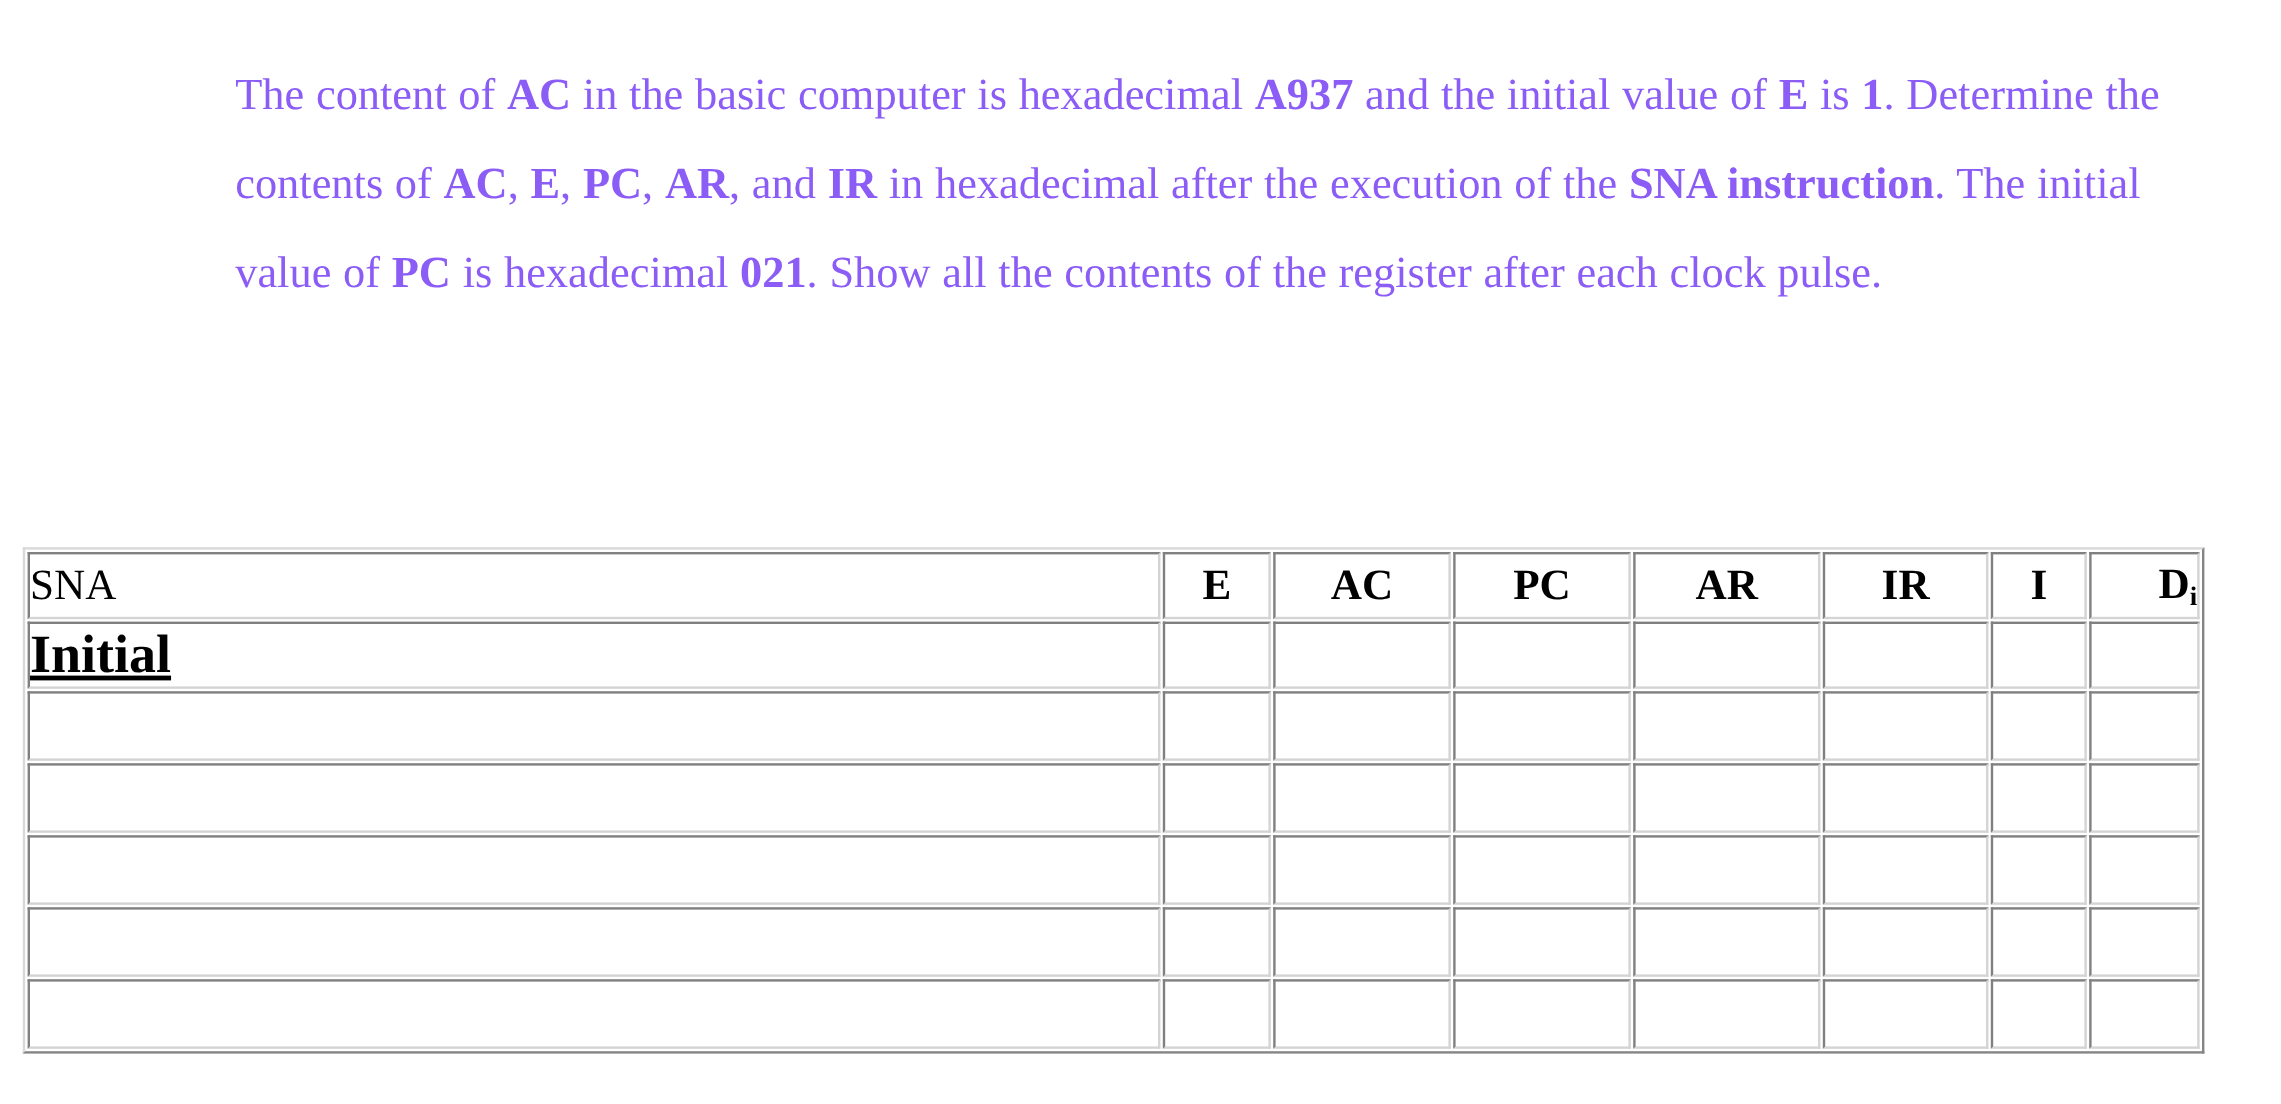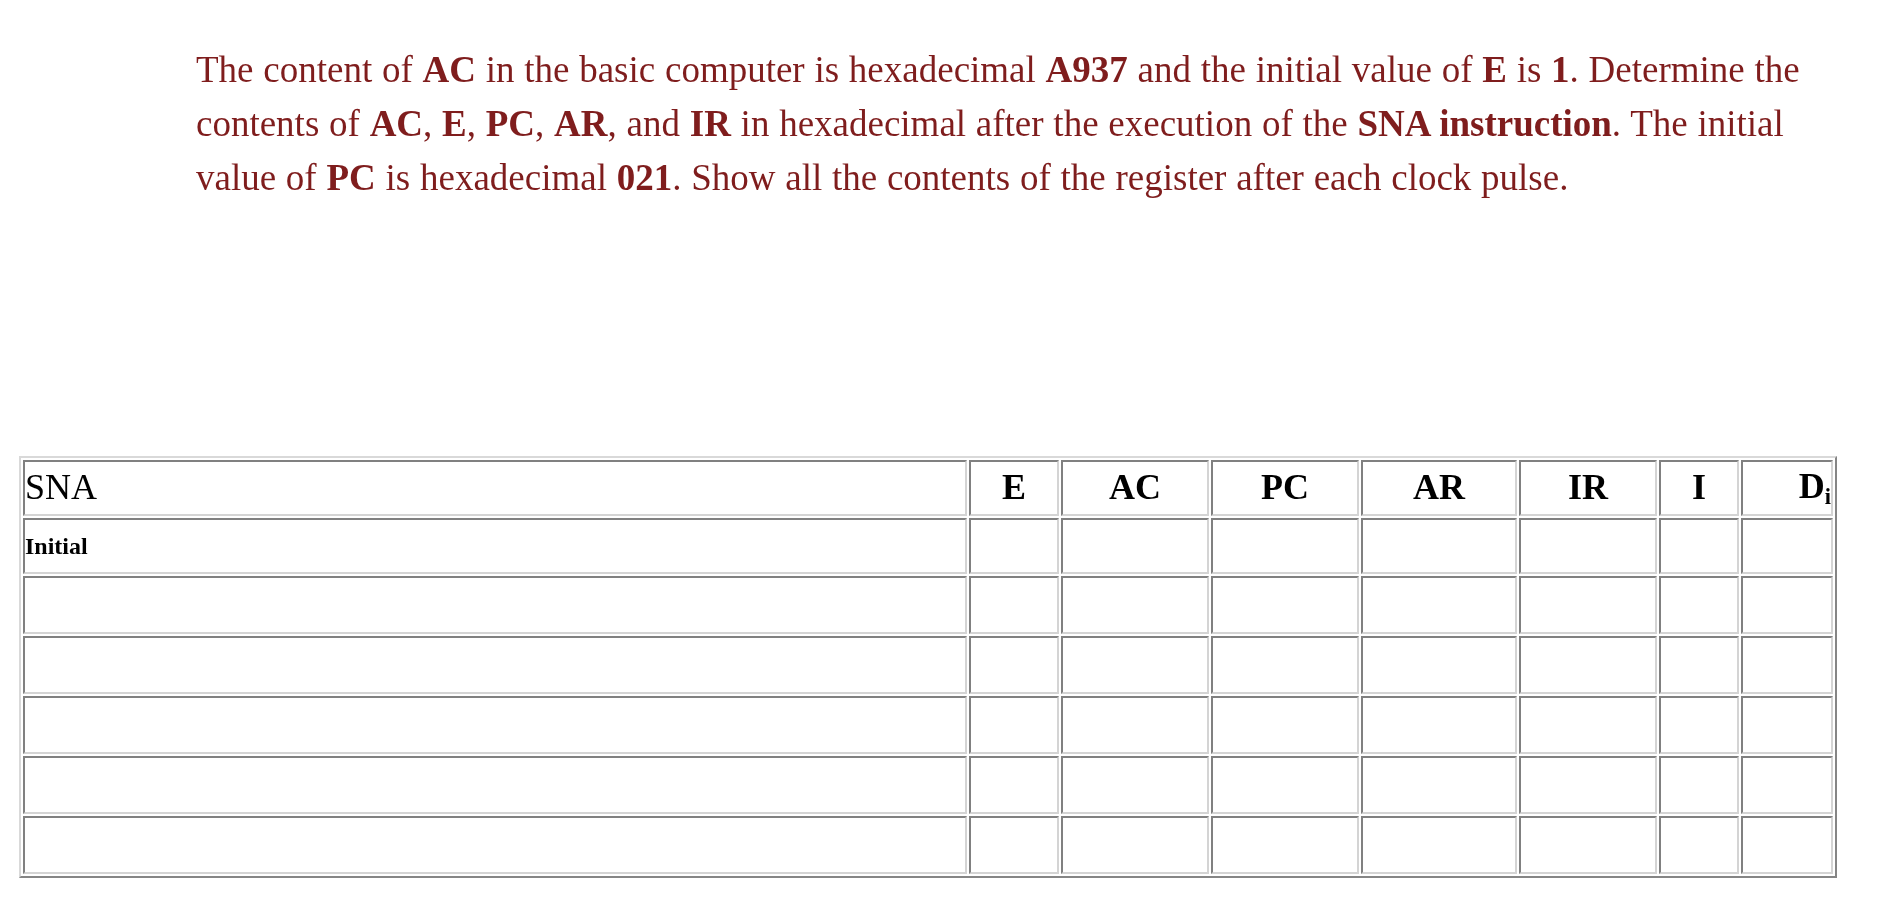--- a/index.html
+++ b/index.html
@@ -17,23 +17,23 @@
 
   
   .question-block {
     position: absolute;
     left: 196px;
     top: 6px;
     width: 1672px;
   }
   .question-text {
     font-size: 37px;
-    line-height: 54px;
+    line-height: 74px;
     text-align: left;
-    color: #7f1d1d;
+    color: #8b5cf6;
     letter-spacing: 0px;
     word-spacing: 0.5px;
   }
   .question-text b {
     font-weight: bold;
   }
 
   
   .table-wrap {
     position: absolute;
@@ -75,21 +75,22 @@
   tr.header-row td.label-col {
     font-weight: normal;
     font-size: 36px;
   }
   tr.header-row td.unit-head {
     font-weight: bold;
     font-size: 36px;
   }
   tr.initial-row td.label-col {
     font-weight: bold;
-    font-size: 24px;
+    font-size: 45px;
+    text-decoration: underline;
   }
   tr.blank-row td {
     height: 54px;
   }
   .subscript {
     font-size: 0.62em;
     vertical-align: -0.28em;
     font-weight: bold;
   }
 </style>

